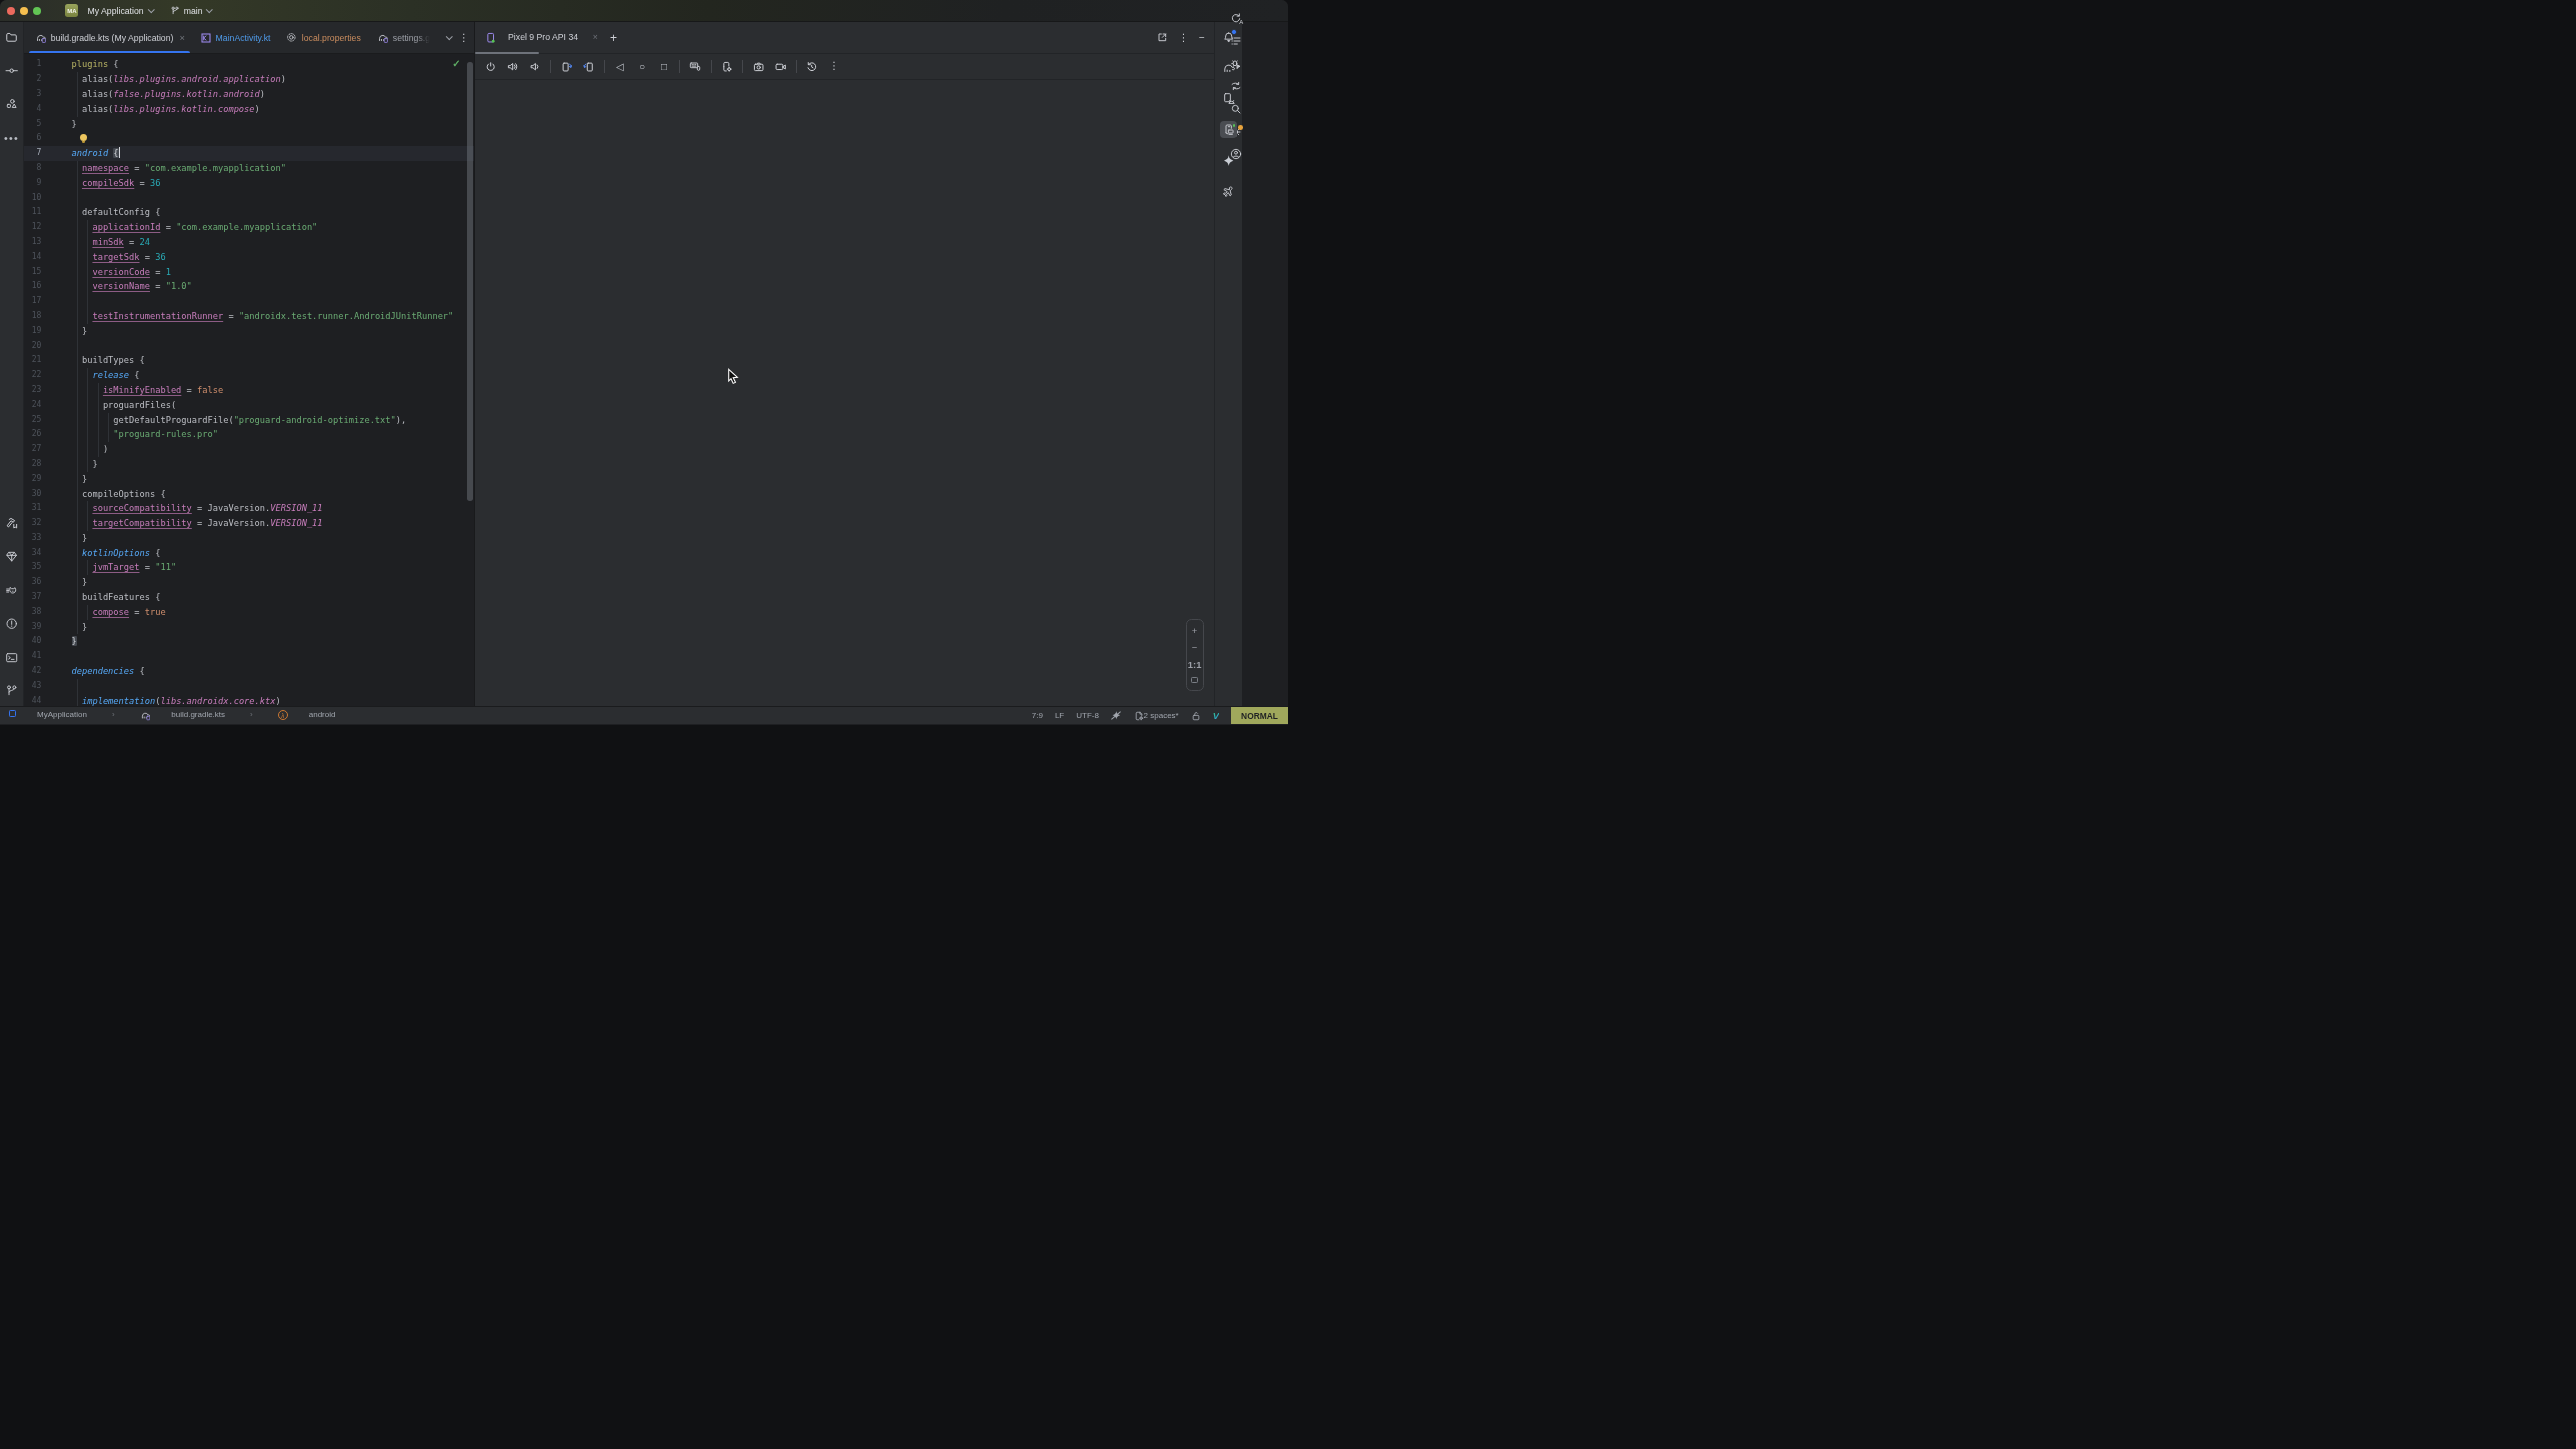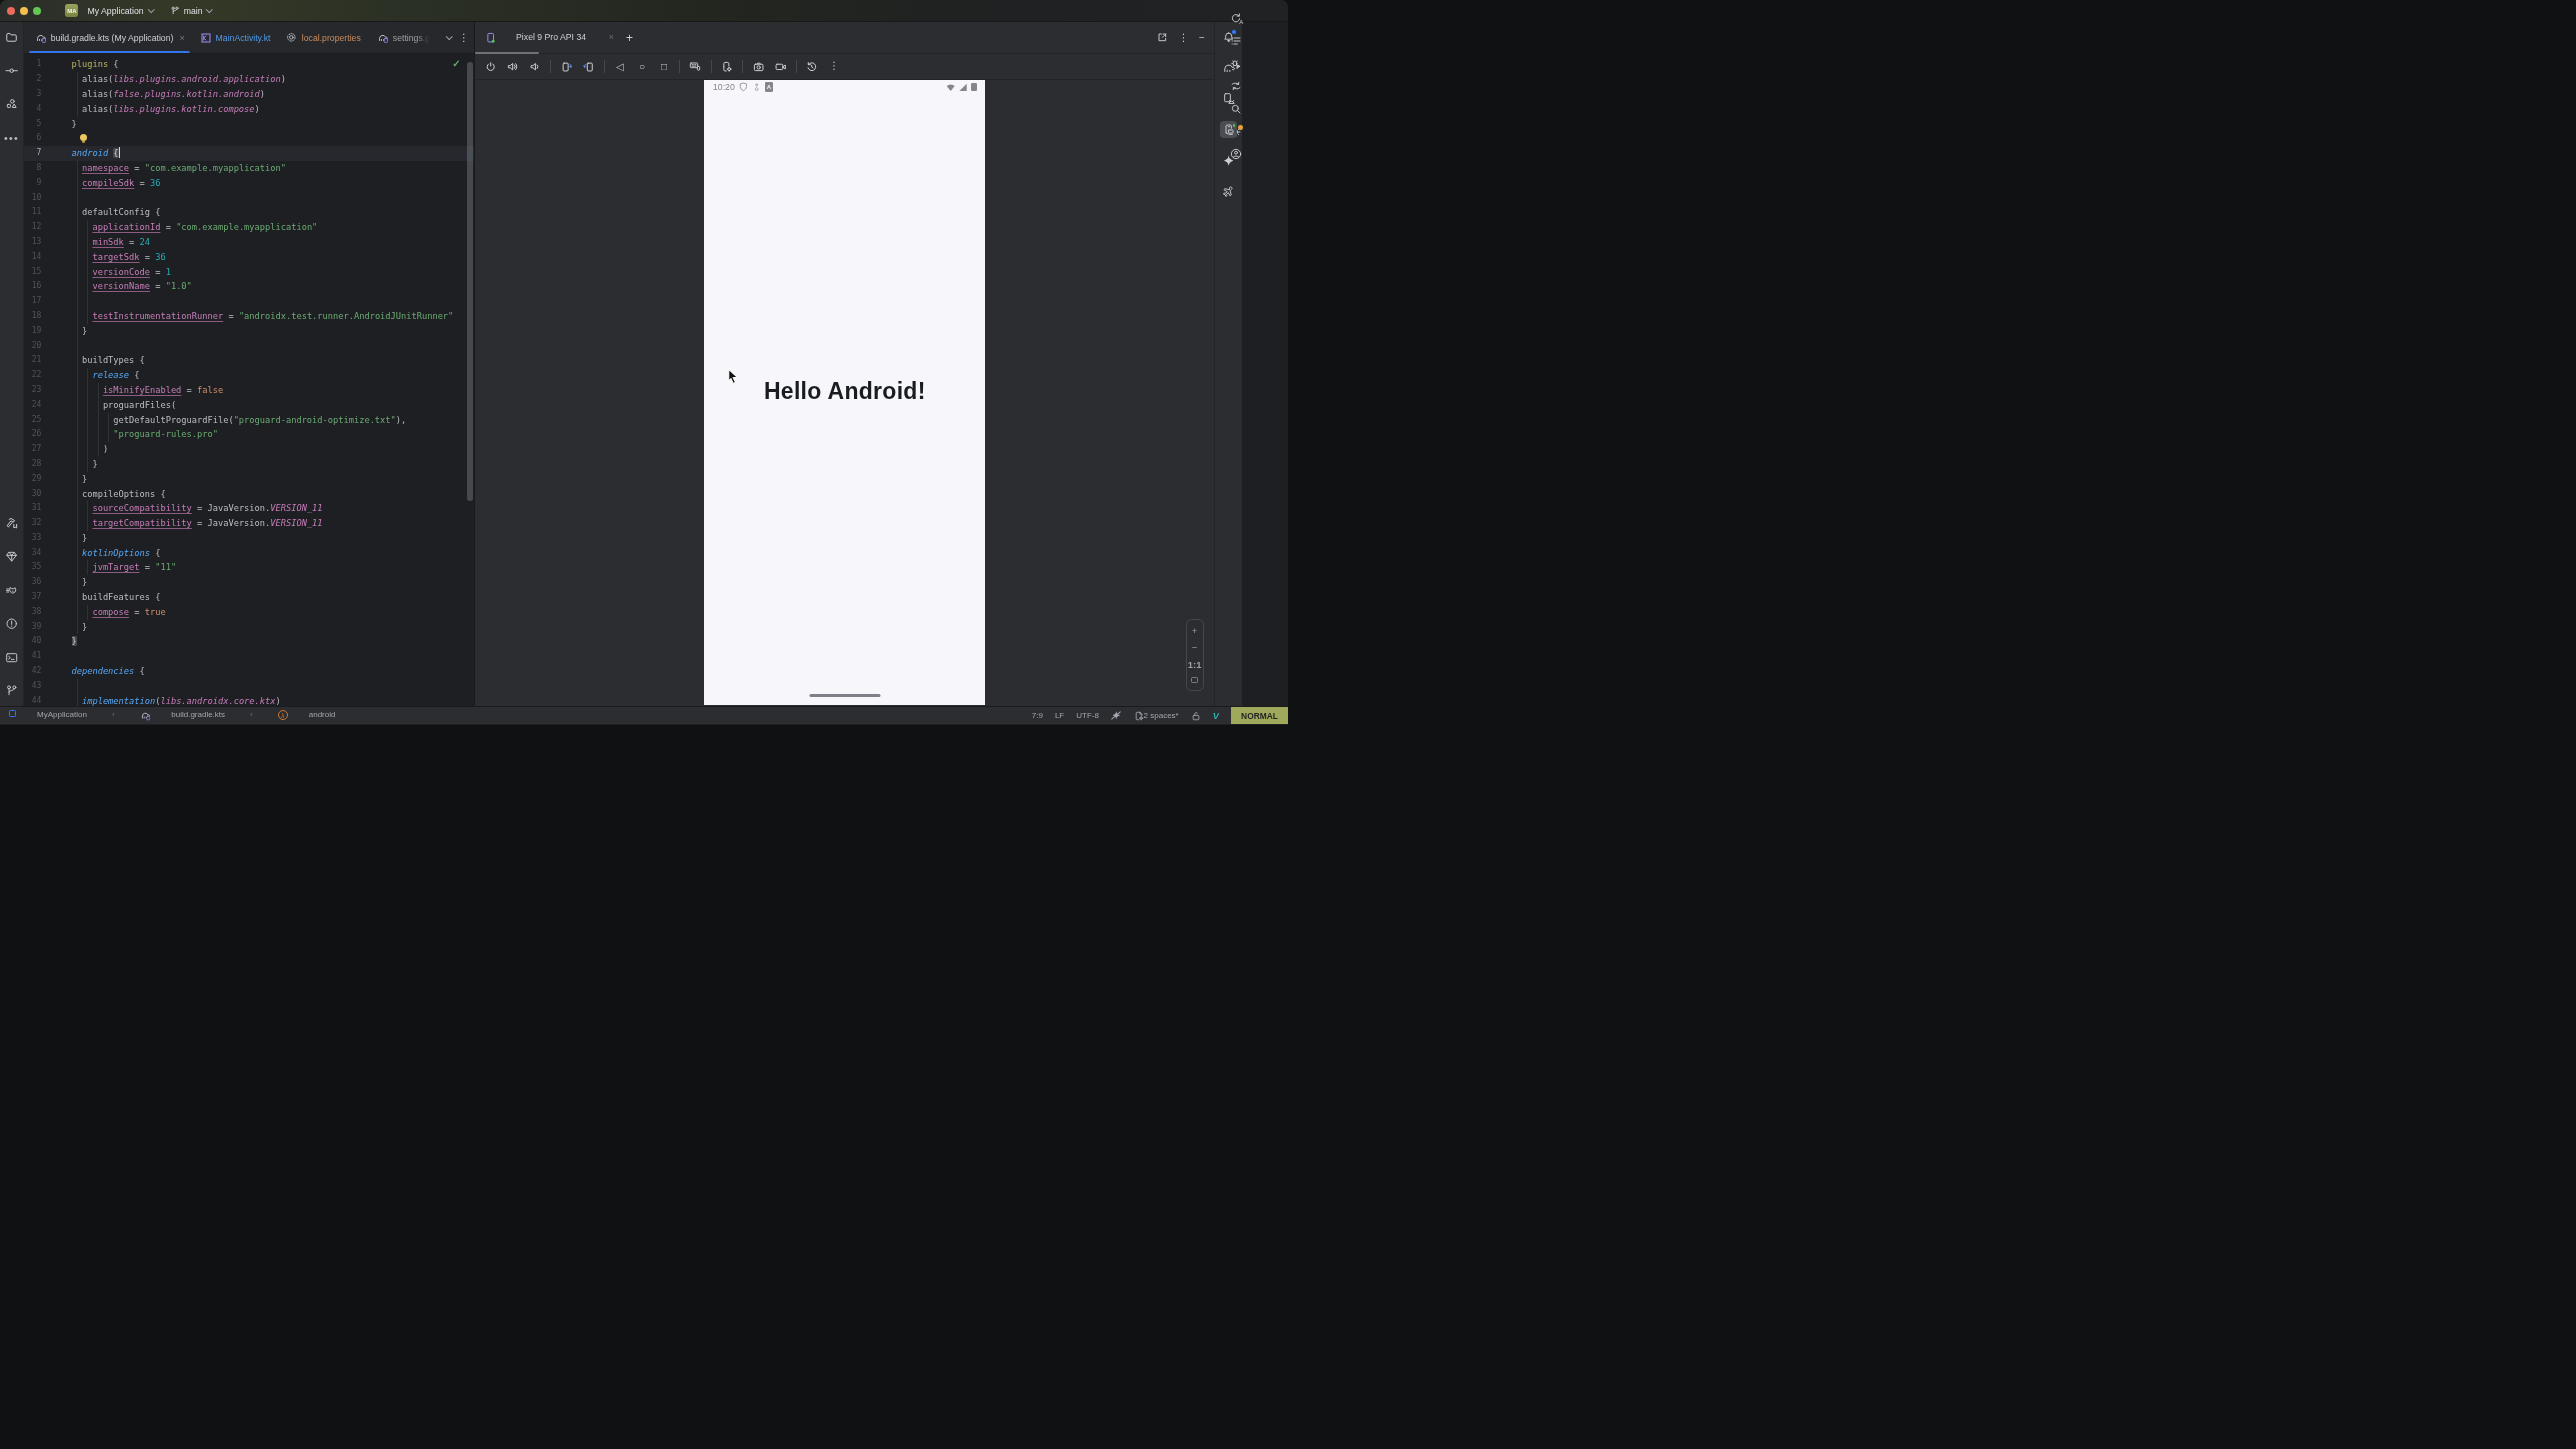--- a/index.html
+++ b/index.html
@@ -62,21 +62,21 @@
   .tk-prop{color:#c77dbb;text-decoration:underline;text-decoration-color:#8d5c85;text-underline-offset:2px;}
   .tk-ref{color:#c77dbb;font-style:italic}
   .tk-str{color:#6aab73}.tk-num{color:#2aacb8}.tk-kw{color:#cf8e6d}
   .tk-brace{color:#d5d8dd;background:#43474e;border-radius:1.3px;}
   .ed-check{position:absolute;top:4px;right:13.4px;color:#5fad65;font-size:10px;font-weight:bold;}
   .scrollbar{position:absolute;right:1.3px;top:8px;width:5.4px;height:439px;border-radius:2.7px;background:rgba(120,125,133,.45);}
   .divider-v{width:1.3px;background:#191a1c;}
   
   .run-col{width:739px;display:flex;flex-direction:column;background:#2b2d30;}
   .run-head{height:32px;display:flex;align-items:center;padding:0 9.4px;position:relative;border-bottom:0.7px solid #222427;}
-  .run-tab{display:flex;align-items:center;gap:20px;color:#ced0d6;}
+  .run-tab{display:flex;align-items:center;gap:12px;color:#ced0d6;}
   .run-underline{position:absolute;left:0;bottom:-0.7px;width:64px;height:2px;border-radius:1.3px;background:#6e727a;}
   .plus-btn{color:#ced0d6;font-size:12px;margin-left:12px;font-weight:300;}
   .run-head-right{margin-left:auto;display:flex;align-items:center;gap:10.7px;color:#ced0d6;}
   .run-toolbar{height:25.5px;display:flex;align-items:center;gap:4.7px;padding:0 6.7px;border-bottom:0.7px solid #222427;}
   .rt-ico{width:17.4px;height:17.4px;display:flex;align-items:center;justify-content:center;color:#c2c6cd;font-size:10px;}
   .rt-sep{width:0.7px;height:13.4px;background:#45474c;margin:0 2px;}
   .device-area{position:relative;flex:1;}
   .phone{position:absolute;left:229px;top:0;width:281px;height:625px;background:#f6f6fb;}
   .ph-status{height:14.8px;display:flex;align-items:center;padding:0 8.7px;color:#85858d;gap:4.7px;}
   .ph-time{font-size:8.7px;}
@@ -490,44 +490,20 @@
               <path d="M3.2 2.2v3h3"></path>
               <path d="M8 6v2.5l1.8 1"></path>
             </svg>
         </div>
         <div class="rt-ico">
             <span class="kebab">⋮</span>
           </div>
       </div>
 
       <div class="device-area">
-        <div class="phone">
-          <div class="ph-status">
-            <span class="ph-time">10:20</span>
-            <svg width="8.7" height="9.4" viewBox="0 0 14 15">
-              <path d="M7 1.5 12 3v4.5c0 3-2 5-5 6.3-3-1.3-5-3.3-5-6.3V3z" fill="none" stroke="#85858d" stroke-width="1.3"></path>
-              </svg>
-            <svg width="7.4" height="8.7" viewBox="0 0 12 14">
-              <circle cx="6" cy="3" r="1.6" fill="none" stroke="#85858d" stroke-width="1.2"></circle>
-              <path d="M6 7.2 4.2 9a1.6 1.6 0 0 0 1.8 2.6A1.6 1.6 0 0 0 7.8 9z" fill="none" stroke="#85858d" stroke-width="1.2"></path>
-              </svg>
-            <span class="a-badge">A</span>
-            <div class="ph-right">
-              <svg width="9.4" height="8.7" viewBox="0 0 14 13">
-                <path d="M1 4.5a9 9 0 0 1 12 0L7 12z" fill="#85858d"></path>
-                </svg>
-              <svg width="9.4" height="8.7" viewBox="0 0 14 13">
-                <path d="M13 1v11H2z" fill="#85858d"></path>
-                </svg>
-              <span class="ph-battery"></span>
-            </div>
-          </div>
-          <div class="hello">Hello Android!</div>
-          <div class="nav-pill"></div>
-        </div>
 
         <div class="zoom-panel">
           <span class="zp">+</span>
           <span class="zp">−</span>
           <span class="zp zp-ratio">1:1</span>
           <span class="zp-fit"></span>
         </div>
       </div>
     </div>
 

